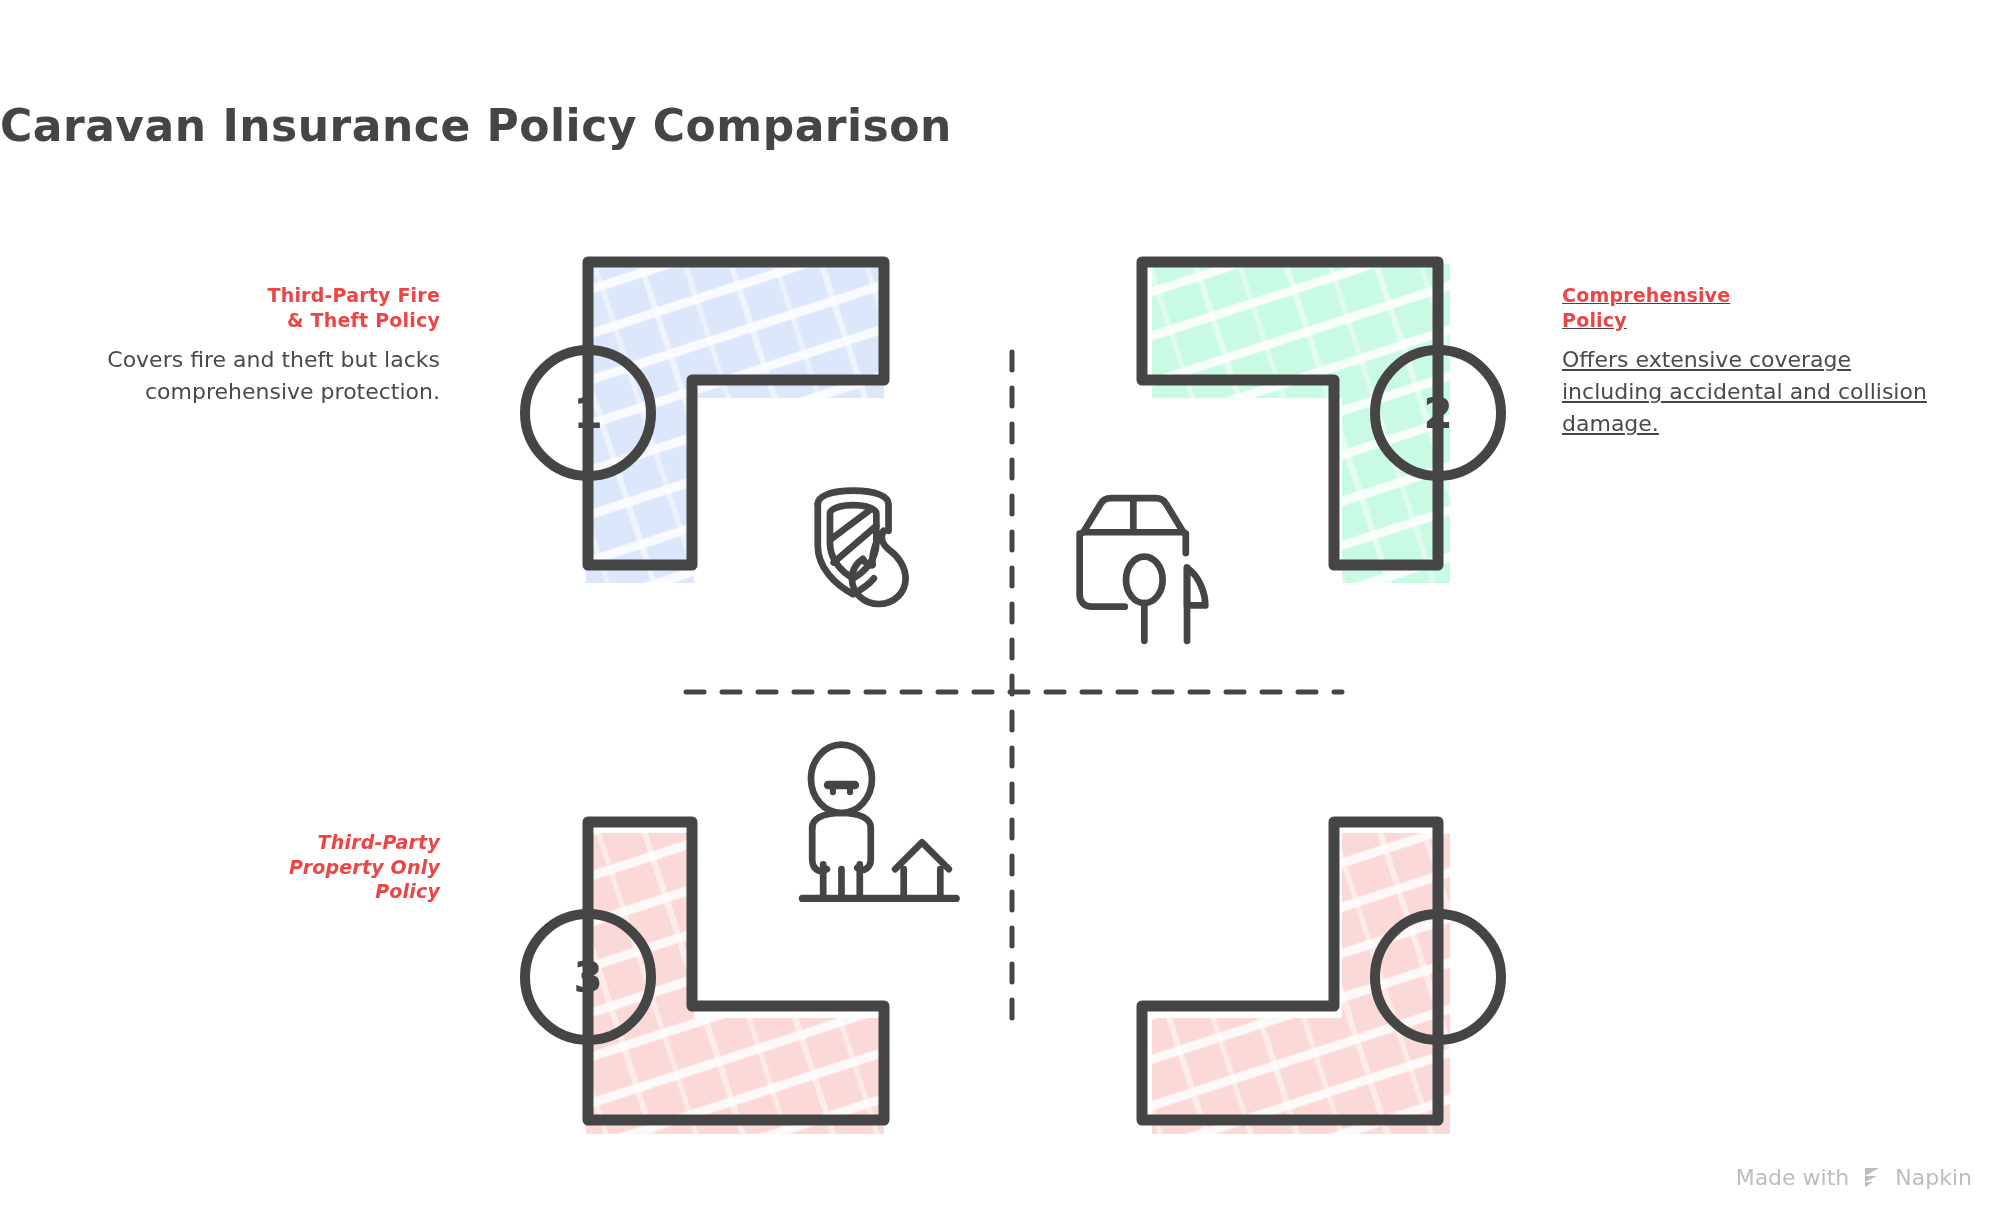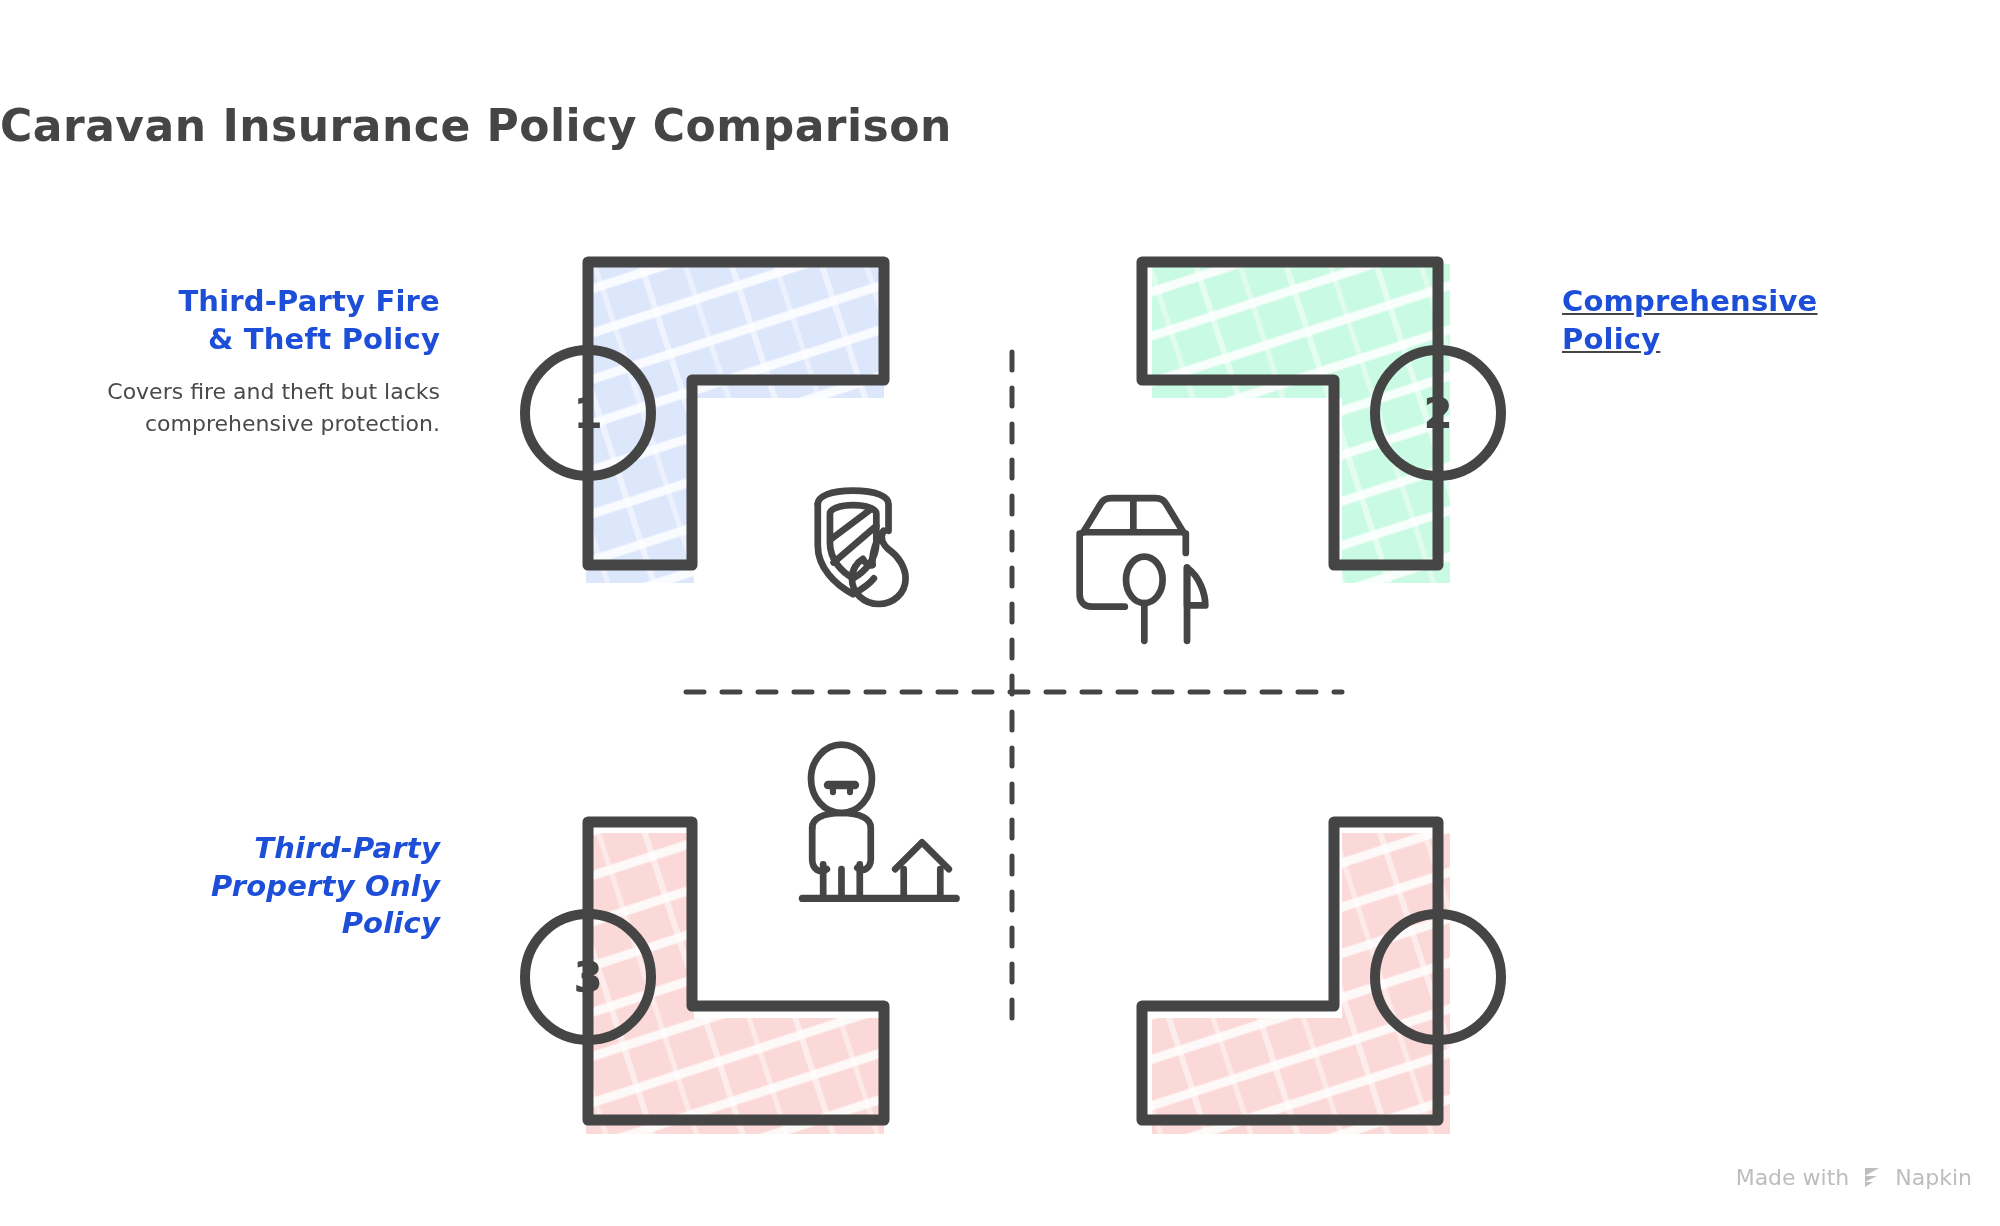--- a/index.html
+++ b/index.html
@@ -38,28 +38,28 @@
     height: 1226px;
   }
 
   
   .text-block {
     position: absolute;
     width: 360px;
   }
   .text-block .tb-title {
     font-family: "DejaVu Sans", sans-serif;
-    font-size: 29px;
+    font-size: 19px;
     font-weight: bold;
     line-height: 1.3;
-    color: #1d4ed8;
+    color: #ef4444;
     letter-spacing: 0.2px;
   }
   .text-block .tb-desc {
-    margin-top: 18px;
+    margin-top: 12px;
     font-family: "DejaVu Sans", sans-serif;
     font-size: 22px;
     line-height: 1.45;
     color: #4a4a4a;
   }
   .align-right { text-align: right; }
   .align-left  { text-align: left;  }
 
   #block-1-text { left: 80px;  top: 283px; }
   #block-2-text { left: 1562px; top: 283px; width: 380px; text-decoration: underline; }
@@ -215,20 +215,21 @@
     <span>&amp; Theft Policy</span>
   </div>
   <div class="tb-desc">Covers fire and theft but lacks comprehensive protection.</div>
 </div>
 
 <div class="text-block align-left" id="block-2-text">
   <div class="tb-title">
     <span>Comprehensive</span><br>
     <span>Policy</span>
   </div>
+  <div class="tb-desc">Offers extensive coverage including accidental and collision damage.</div>
 </div>
 
 <div class="text-block align-right" id="block-3-text">
   <div class="tb-title">
     <span>Third-Party</span><br>
     <span>Property Only</span><br>
     <span>Policy</span>
   </div>
 </div>
 

